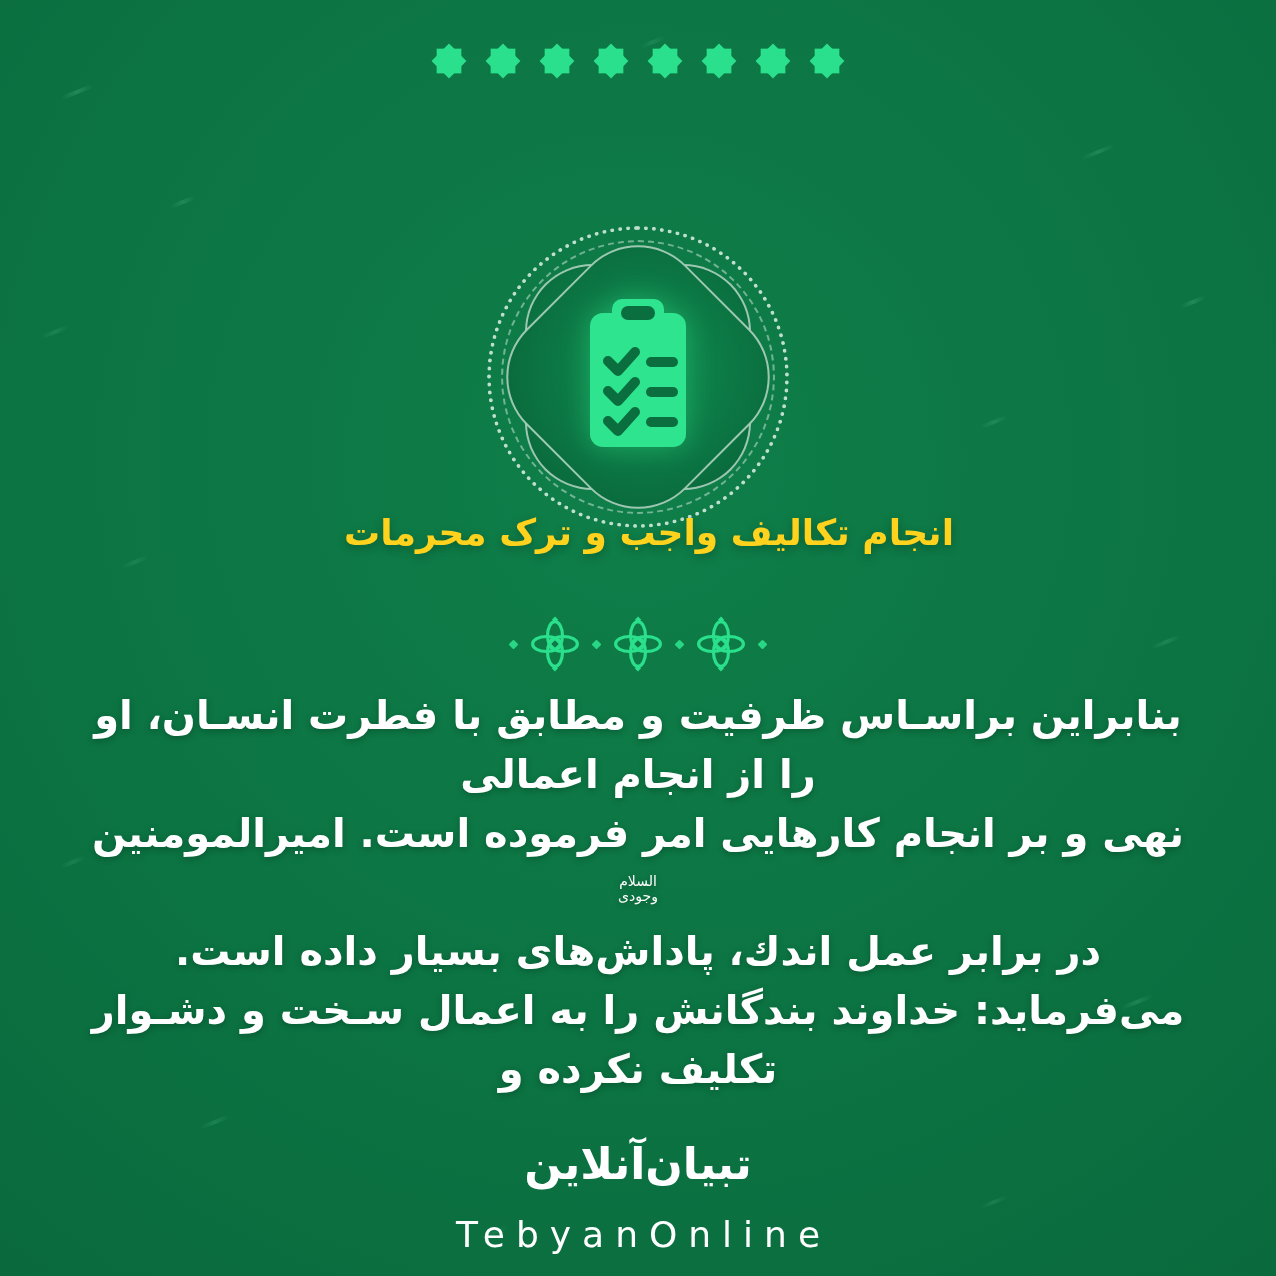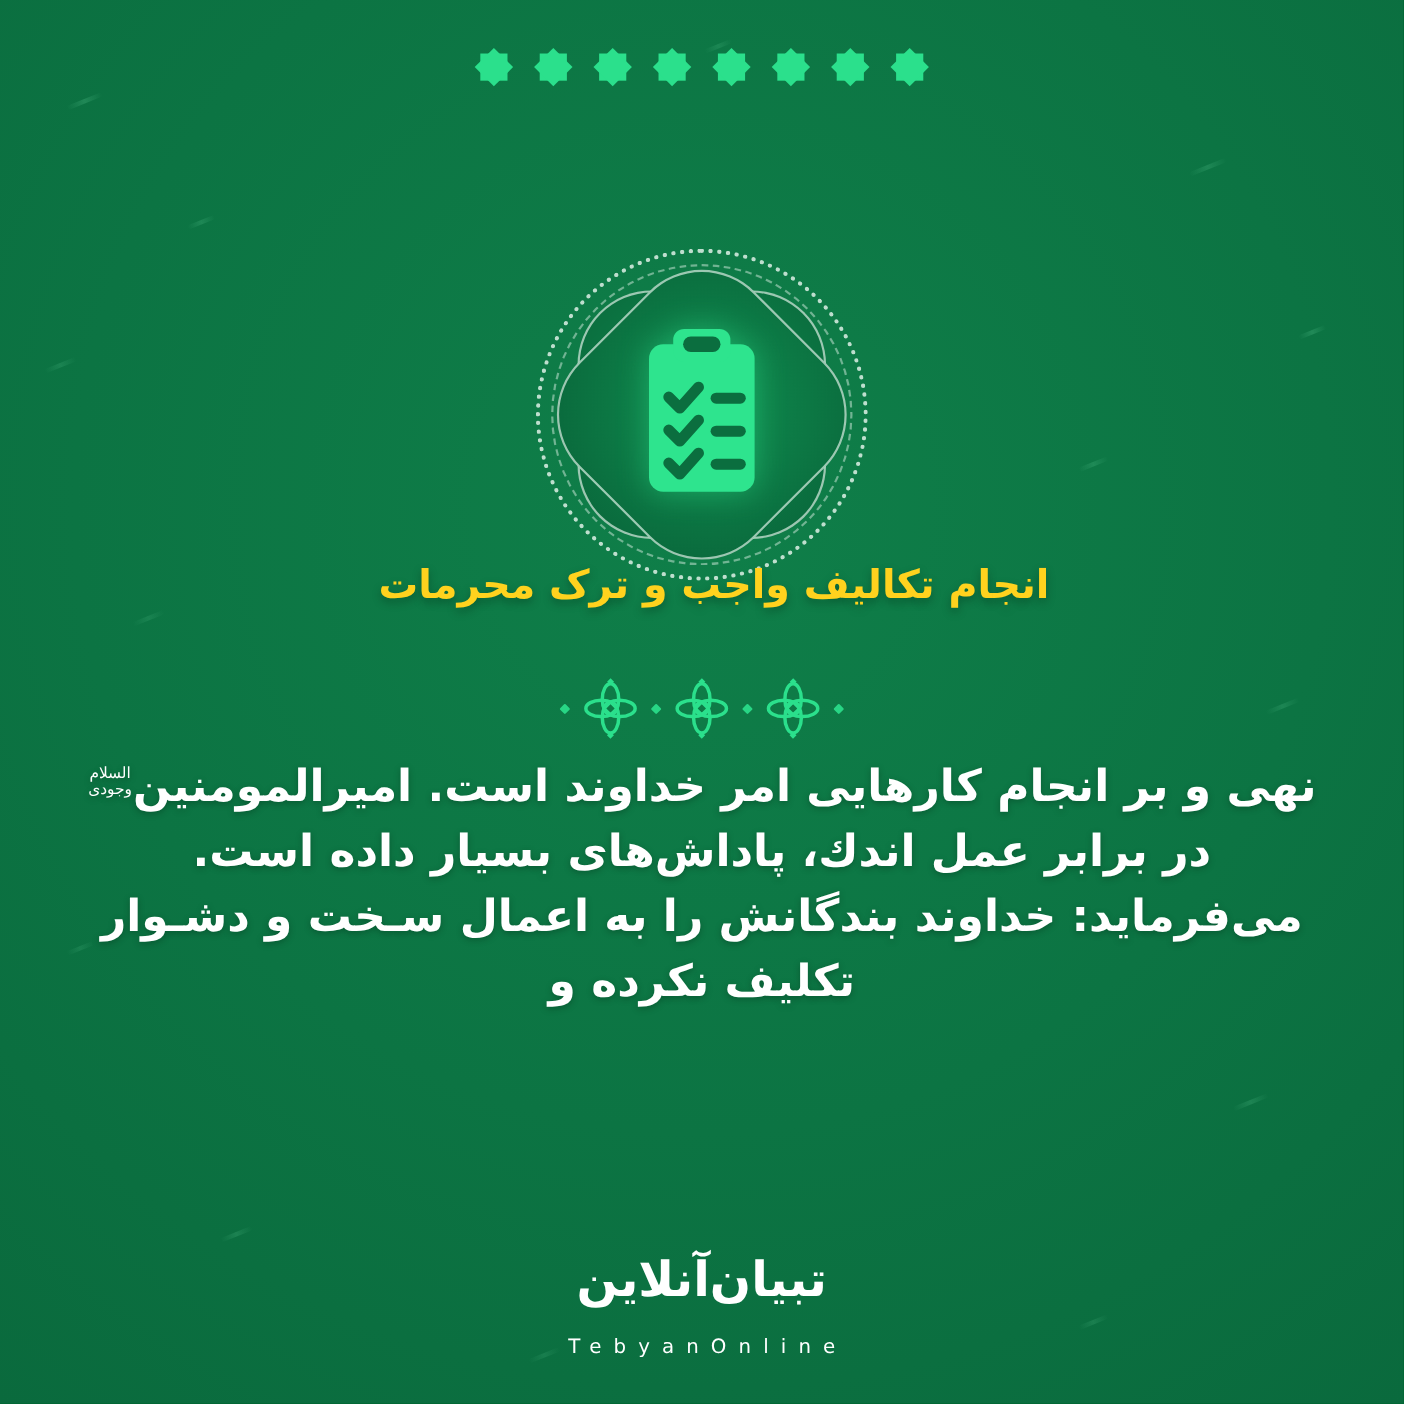--- a/index.html
+++ b/index.html
@@ -85,21 +85,21 @@
   }
   
   .logo-fa {
     position:absolute; top:1138px; left:0; width:100%;
     text-align:center; direction:rtl;
     font-size:44px; font-weight:800; color:#FFFFFF;
   }
   .logo-en {
     position:absolute; top:1214px; left:0; width:100%;
     text-align:center;
-    font-size:18px; font-weight:500; color:#FFFFFF;
+    font-size:36px; font-weight:500; color:#FFFFFF;
     letter-spacing:11px; text-indent:11px;
   }
 </style>
 </head>
 <body>
 
 <svg width="0" height="0" style="position:absolute">
   <defs>
     <symbol id="octagram" viewBox="-20 -20 40 40">
       <rect x="-13" y="-13" width="26" height="26" fill="#2BE08C"></rect>
@@ -196,22 +196,23 @@
         <use href="#knot"></use>
       </svg>
     <span class="dot-sep"></span>
     <svg class="knot">
         <use href="#knot"></use>
       </svg>
     <span class="dot-sep"></span>
   </div>
 
   <div class="body-text">
+    <div class="body-line">بنابراین براسـاس ظرفیت و مطابق با فطرت انسـان، او را از انجام اعمالی</div>
     <div class="body-line">
-      <span>نهی و بر انجام کارهایی امر خداوند است. امیرالمومنین</span><span class="honorific">
+      <span>نهی و بر انجام کارهایی امر فرموده است. امیرالمومنین</span><span class="honorific">
           <span>السلام</span>
           <span>وجودی</span>
         </span>
     </div>
     <div class="body-line">در برابر عمل اندك، پاداش‌های بسیار داده است.</div>
     <div class="body-line">می‌فرماید: خداوند بندگانش را به اعمال سـخت و دشـوار تکلیف نکرده و</div>
   </div>
 
 
   <div class="logo-fa">تبیان‌آنلاین</div>

